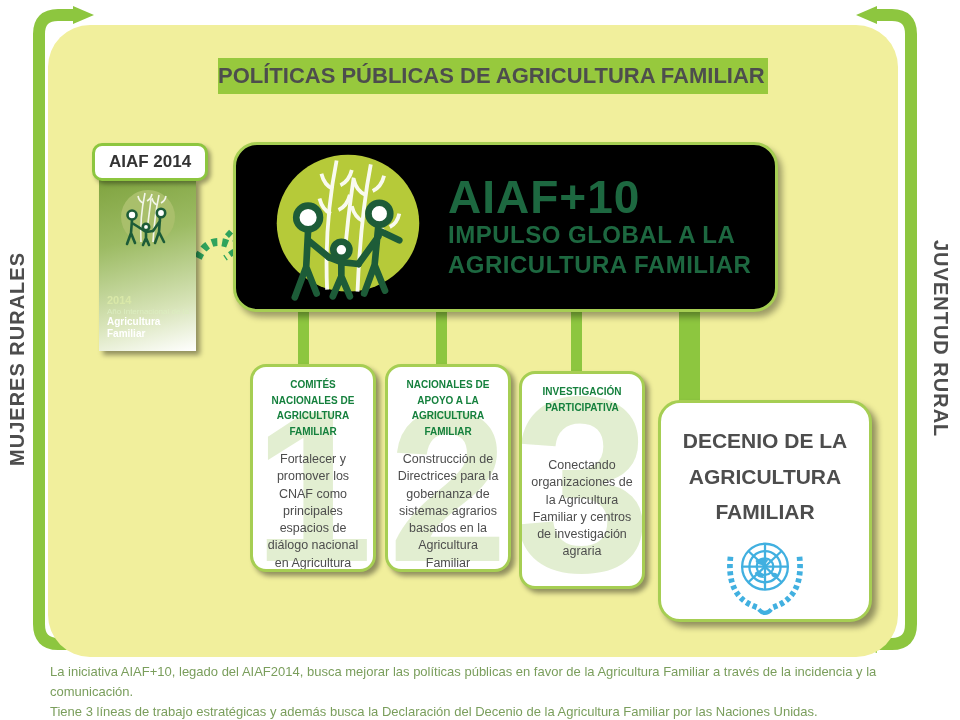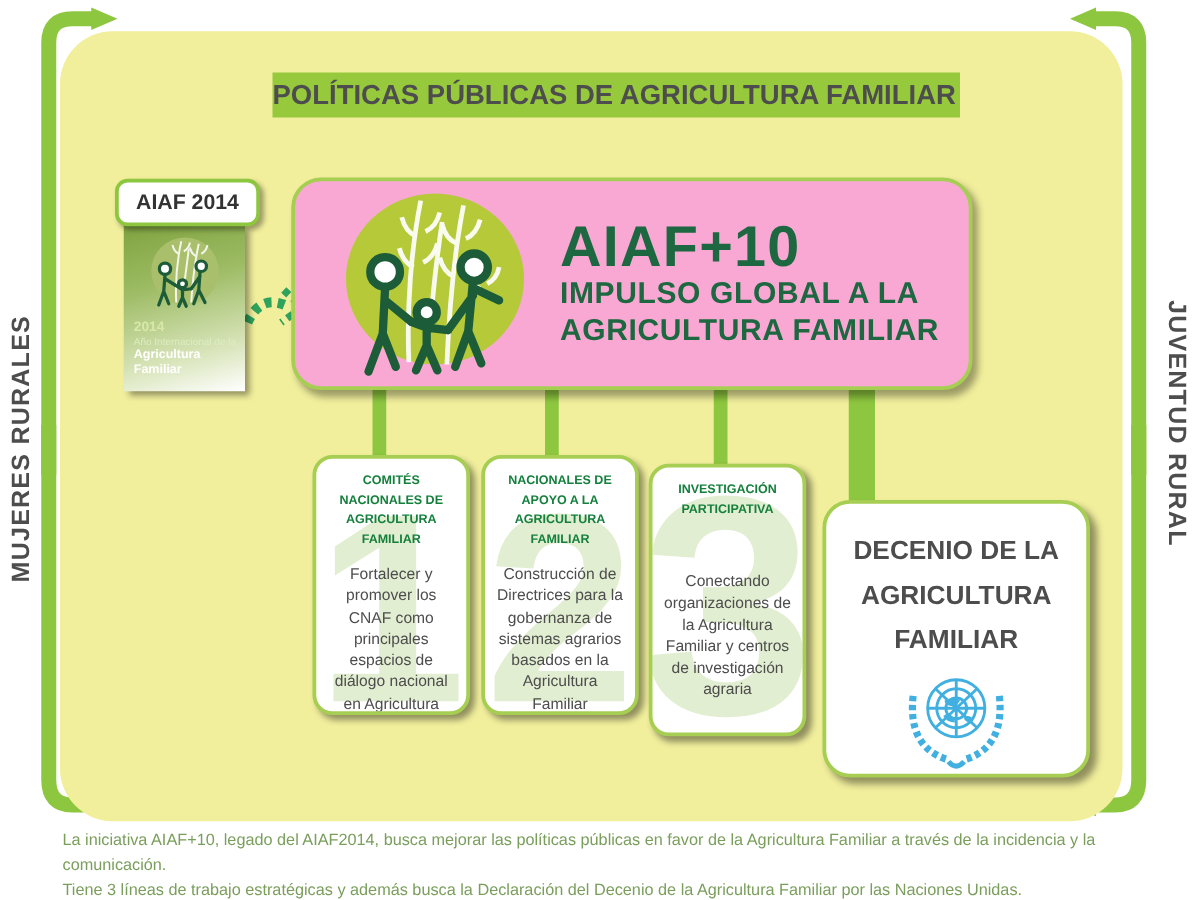--- a/index.html
+++ b/index.html
@@ -21,33 +21,33 @@
     background:#97c93d; color:#4d4d4d; font-size:22px; font-weight:bold;
     text-align:left; line-height:36px;
   }
   .tag2014 {
     position:absolute; left:92px; top:143px; width:116px; height:38px;
     background:#ffffff; border:3px solid #8dc63f; border-radius:10px;
     font-size:17px; font-weight:bold; color:#333333; text-align:center; line-height:32px;
     box-shadow:3px 3px 4px rgba(0,0,0,0.35); z-index:3;
   }
   .poster {
-    position:absolute; left:99px; top:179px; width:97px; height:134px;
+    position:absolute; left:99px; top:179px; width:97px; height:172px;
     background:linear-gradient(165deg, #7fa33f 0%, #9cbb63 35%, #d8e4b9 75%, #ffffff 100%);
     box-shadow:4px 4px 5px rgba(0,0,0,0.4); z-index:2; overflow:hidden;
   }
   .poster svg { display:block; margin:8px auto 0; }
   .poster-text { position:absolute; left:8px; bottom:12px; line-height:1.15; }
   .poster-year  { font-size:11px; font-weight:bold; color:#d9e8a8; }
   .poster-line1 { font-size:8px;  color:#dcedc0; }
   .poster-line2 { font-size:10px; font-weight:bold; color:#ffffff; }
   .dotted-arrow { position:absolute; left:194px; top:226px; }
   .central-box {
     position:absolute; left:233px; top:142px; width:545px; height:170px;
-    background:#f9a8d4; border:3px solid #a6ce53; border-radius:24px;
+    background:#000000; border:3px solid #a6ce53; border-radius:24px;
     box-shadow:4px 5px 6px rgba(0,0,0,0.35); display:flex; align-items:center; z-index:2;
   }
   .central-box svg { margin-left:36px; flex:none; }
   .logo-text { margin-left:24px; color:#1d6840; }
   .logo-title { font-size:46px; font-weight:bold; letter-spacing:1px; line-height:1.0; }
   .logo-sub   { font-size:24px; font-weight:bold; letter-spacing:0.5px; line-height:1.25; }
   .connector { position:absolute; background:#8dc63f; z-index:1; }
   .c1 { left:298px; top:310px; width:11px; height:58px; }
   .c2 { left:436px; top:310px; width:11px; height:58px; }
   .c3 { left:571px; top:310px; width:11px; height:65px; }

